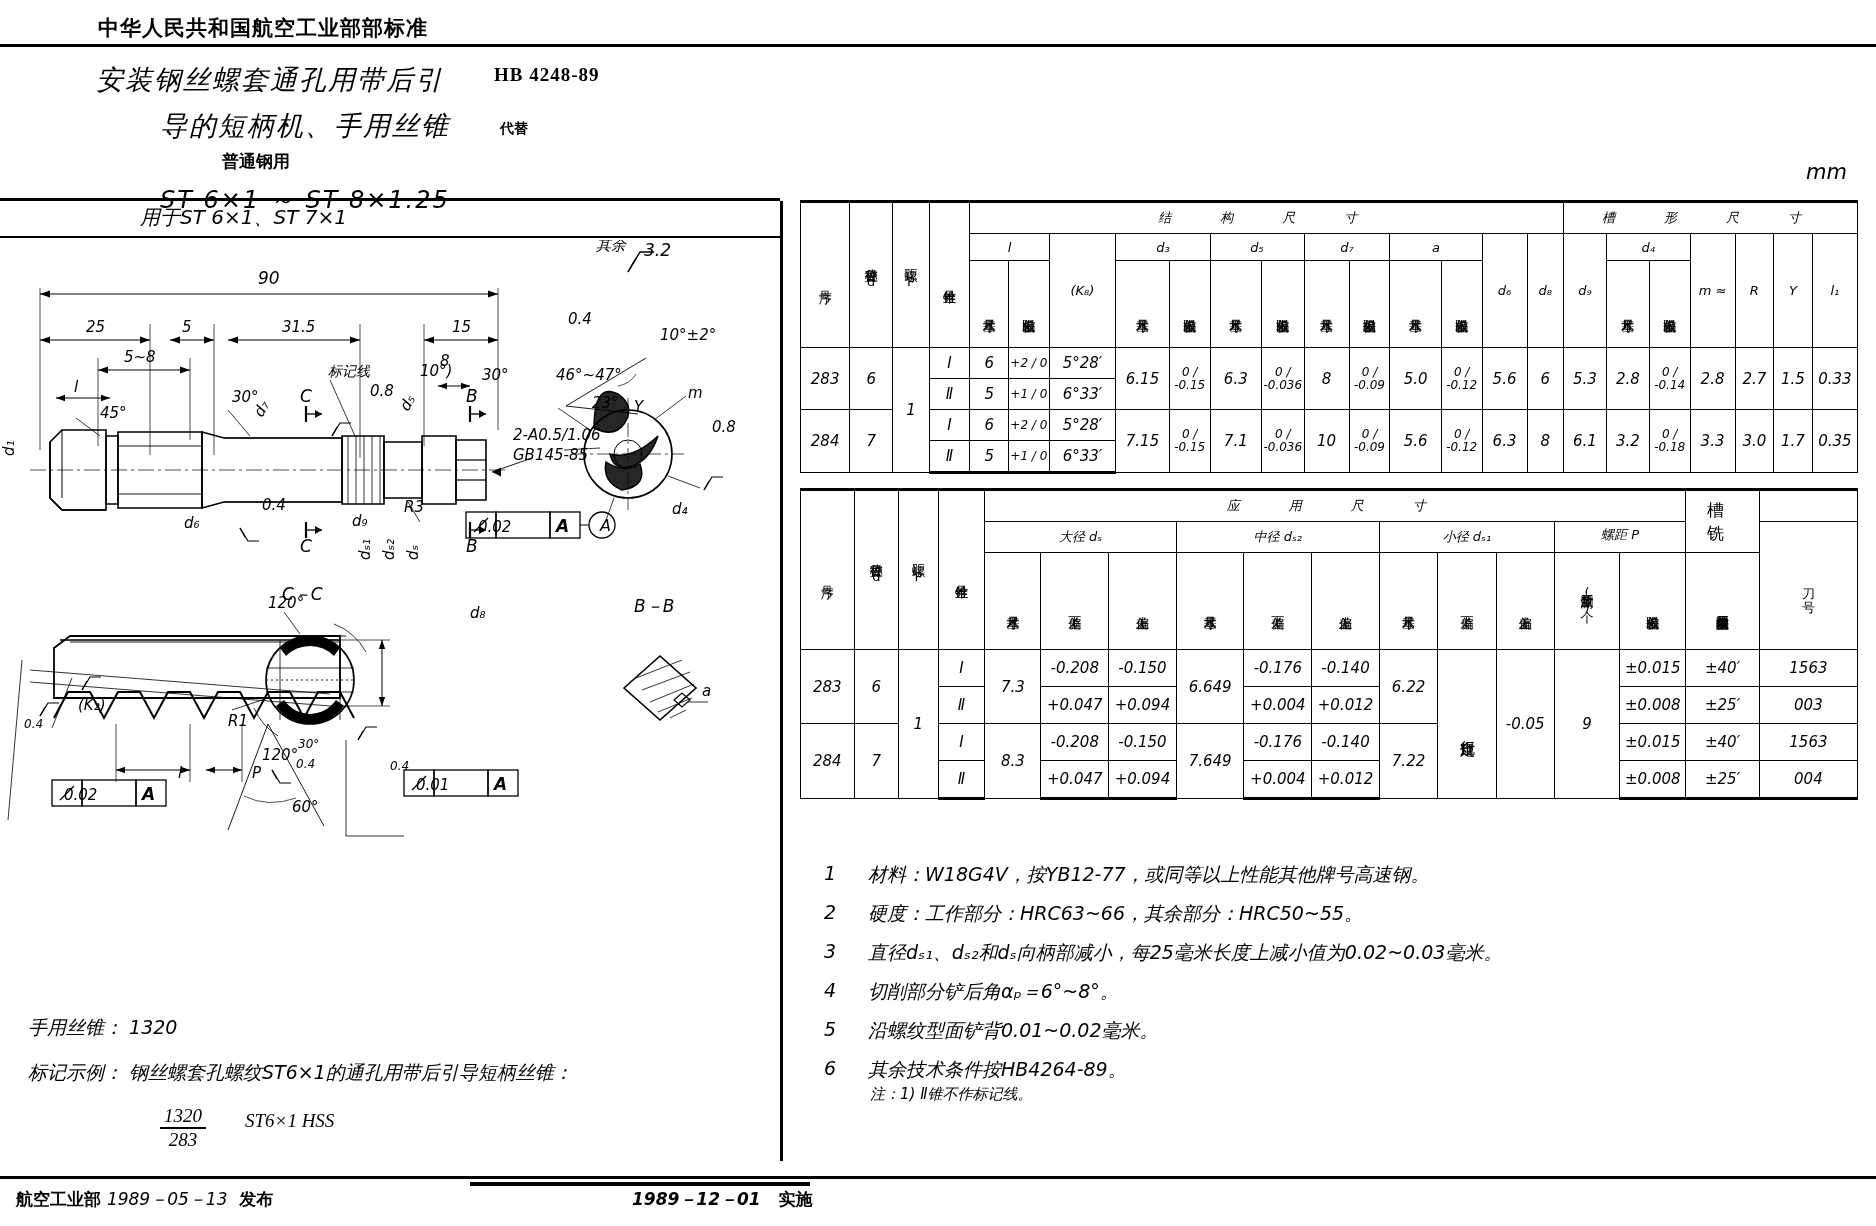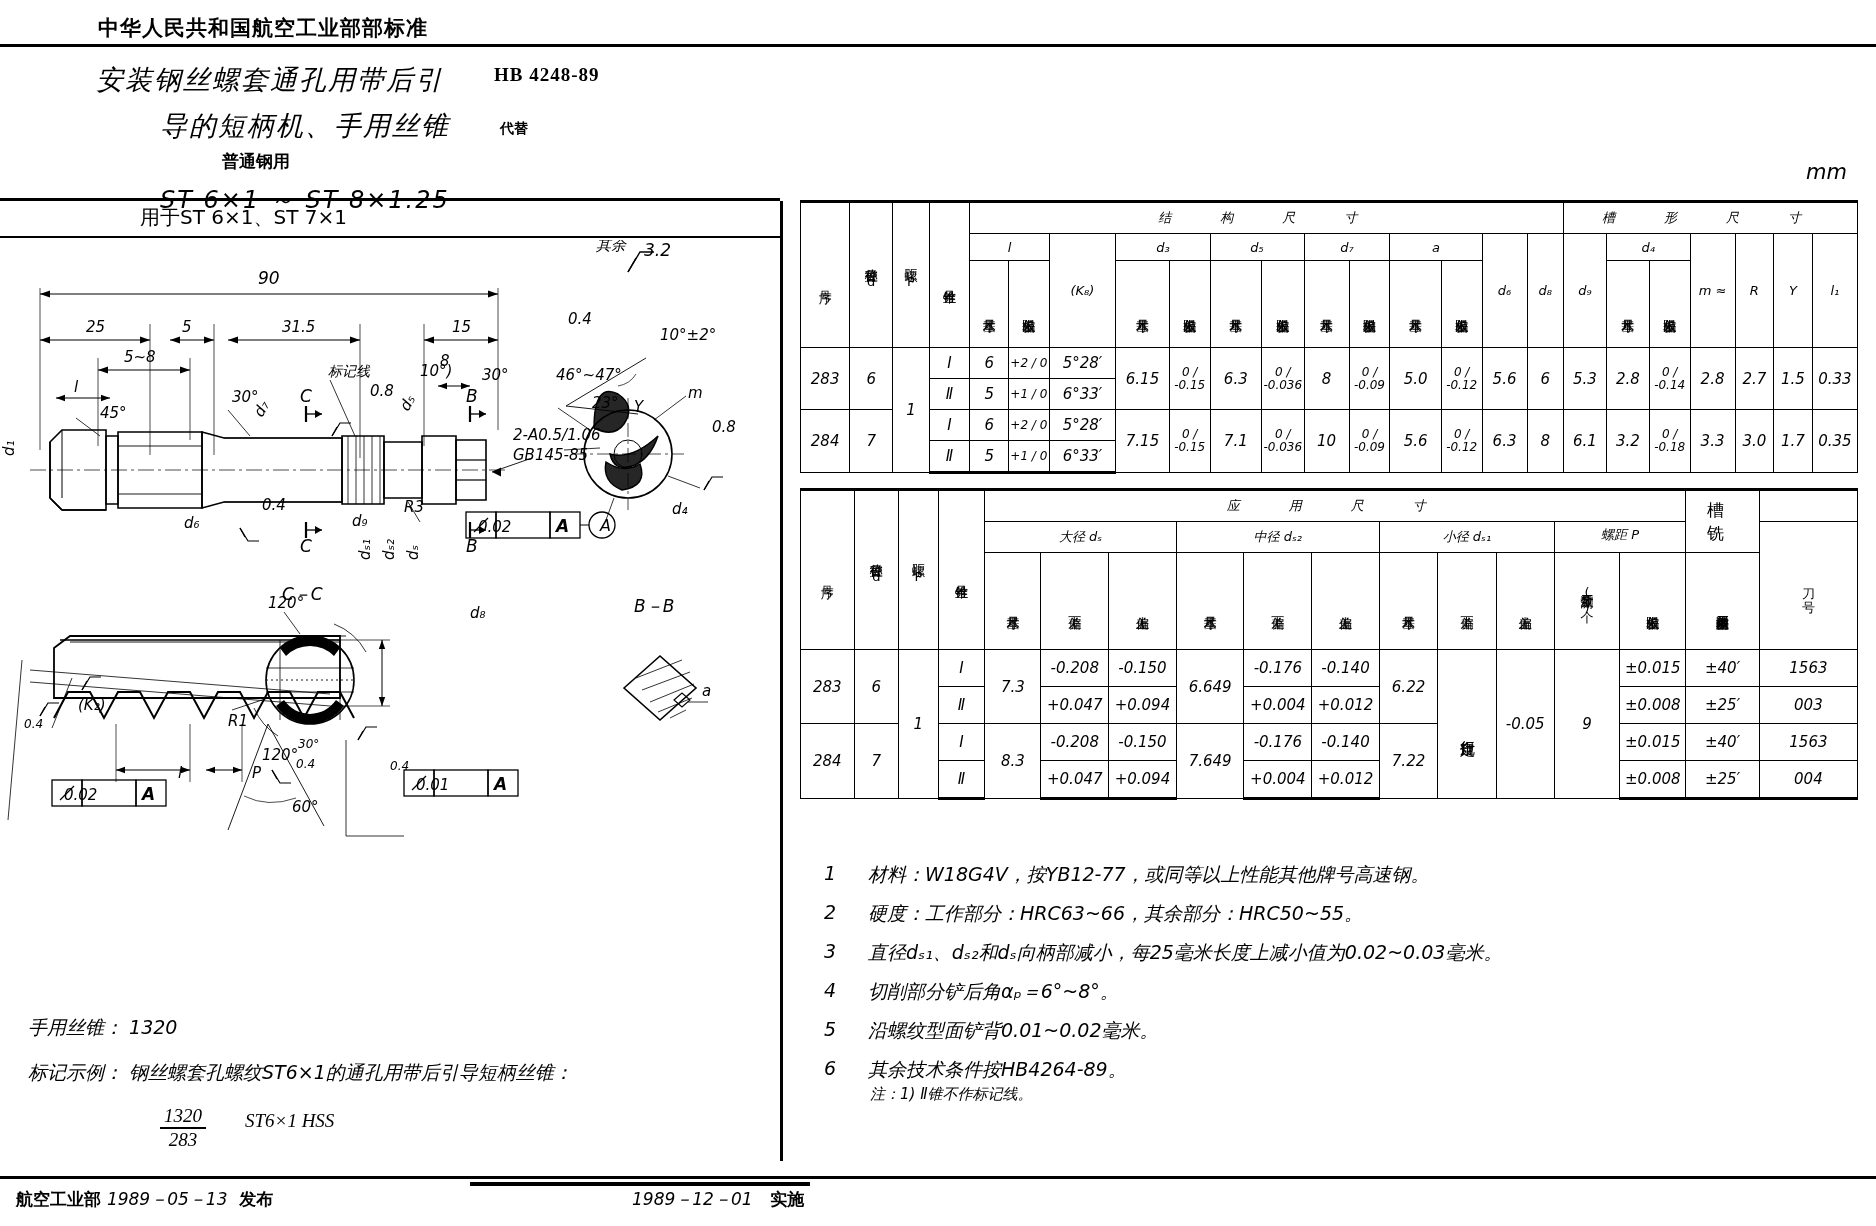--- a/index.html
+++ b/index.html
@@ -14,21 +14,21 @@
   
   #top-rule{left:0;top:44px;width:1876px;height:3px;background:#000;}
   #std-org{left:98px;top:14px;font-weight:bold;font-size:21px;letter-spacing:1px;}
   #title-line1{left:96px;top:62px;font-size:27px;font-style:italic;letter-spacing:2px;}
   #title-line2{left:112px;top:108px;font-size:27px;font-style:italic;letter-spacing:2px;margin-left:48px;}
   #title-sub{left:222px;top:150px;font-size:17px;font-weight:bold;}
   #title-range{left:160px;top:184px;font-size:24px;font-style:italic;letter-spacing:2px;}
   #std-no{left:494px;top:64px;font-size:19px;font-weight:bold;letter-spacing:1px;}
   #replace-label{left:500px;top:120px;font-size:14px;font-weight:bold;}
   #title-sep{left:0;top:198px;width:780px;height:3px;background:#000;}
-  #applies{left:140px;top:204px;font-size:20px;}
+  #applies{left:140px;top:204px;font-size:20px;font-style:italic;}
   #applies-rule{left:0;top:236px;width:780px;height:2px;background:#000;}
   #unit-mm{left:1790px;top:160px;font-size:21px;font-style:italic;margin-left:16px;}
 
   
   #drawing{left:0;top:240px;width:780px;height:700px;}
   #drawing svg{display:block;}
 
   
   #mid-rule{left:780px;top:201px;width:3px;height:960px;background:#000;}
 
@@ -38,21 +38,21 @@
   #mark-frac{left:160px;top:1105px;font-size:19px;font-style:italic;text-align:center;}
   #mark-frac .num{display:block;border-bottom:2px solid #000;padding:0 4px;}
   #mark-frac .den{display:block;padding:0 4px;}
   #mark-tail{left:245px;top:1110px;font-size:19px;font-style:italic;}
 
   
   #foot-rule{left:0;top:1176px;width:1876px;height:3px;background:#000;}
   #foot-left{left:16px;top:1188px;font-size:17px;font-weight:bold;}
   #foot-left .date{font-weight:normal;font-style:italic;}
   #foot-right{left:632px;top:1188px;font-size:17px;font-weight:bold;}
-  #foot-right .date{font-weight:normal;font-style:italic;}
+  #foot-right .date{font-weight:bold;font-style:italic;}
   #foot-stub{left:470px;top:1182px;width:340px;height:4px;background:#000;}
 
   
   table.spec{border-collapse:collapse;position:absolute;
              font-family:"DejaVu Sans","Liberation Sans",sans-serif;}
   table.spec td,table.spec th{border:1px solid #000;text-align:center;
              vertical-align:middle;font-weight:normal;padding:0;}
   table.spec th{font-size:13px;}
   table.spec td{font-size:15px;font-style:italic;}
   table.spec .thick-top{border-top:3px solid #000;}

